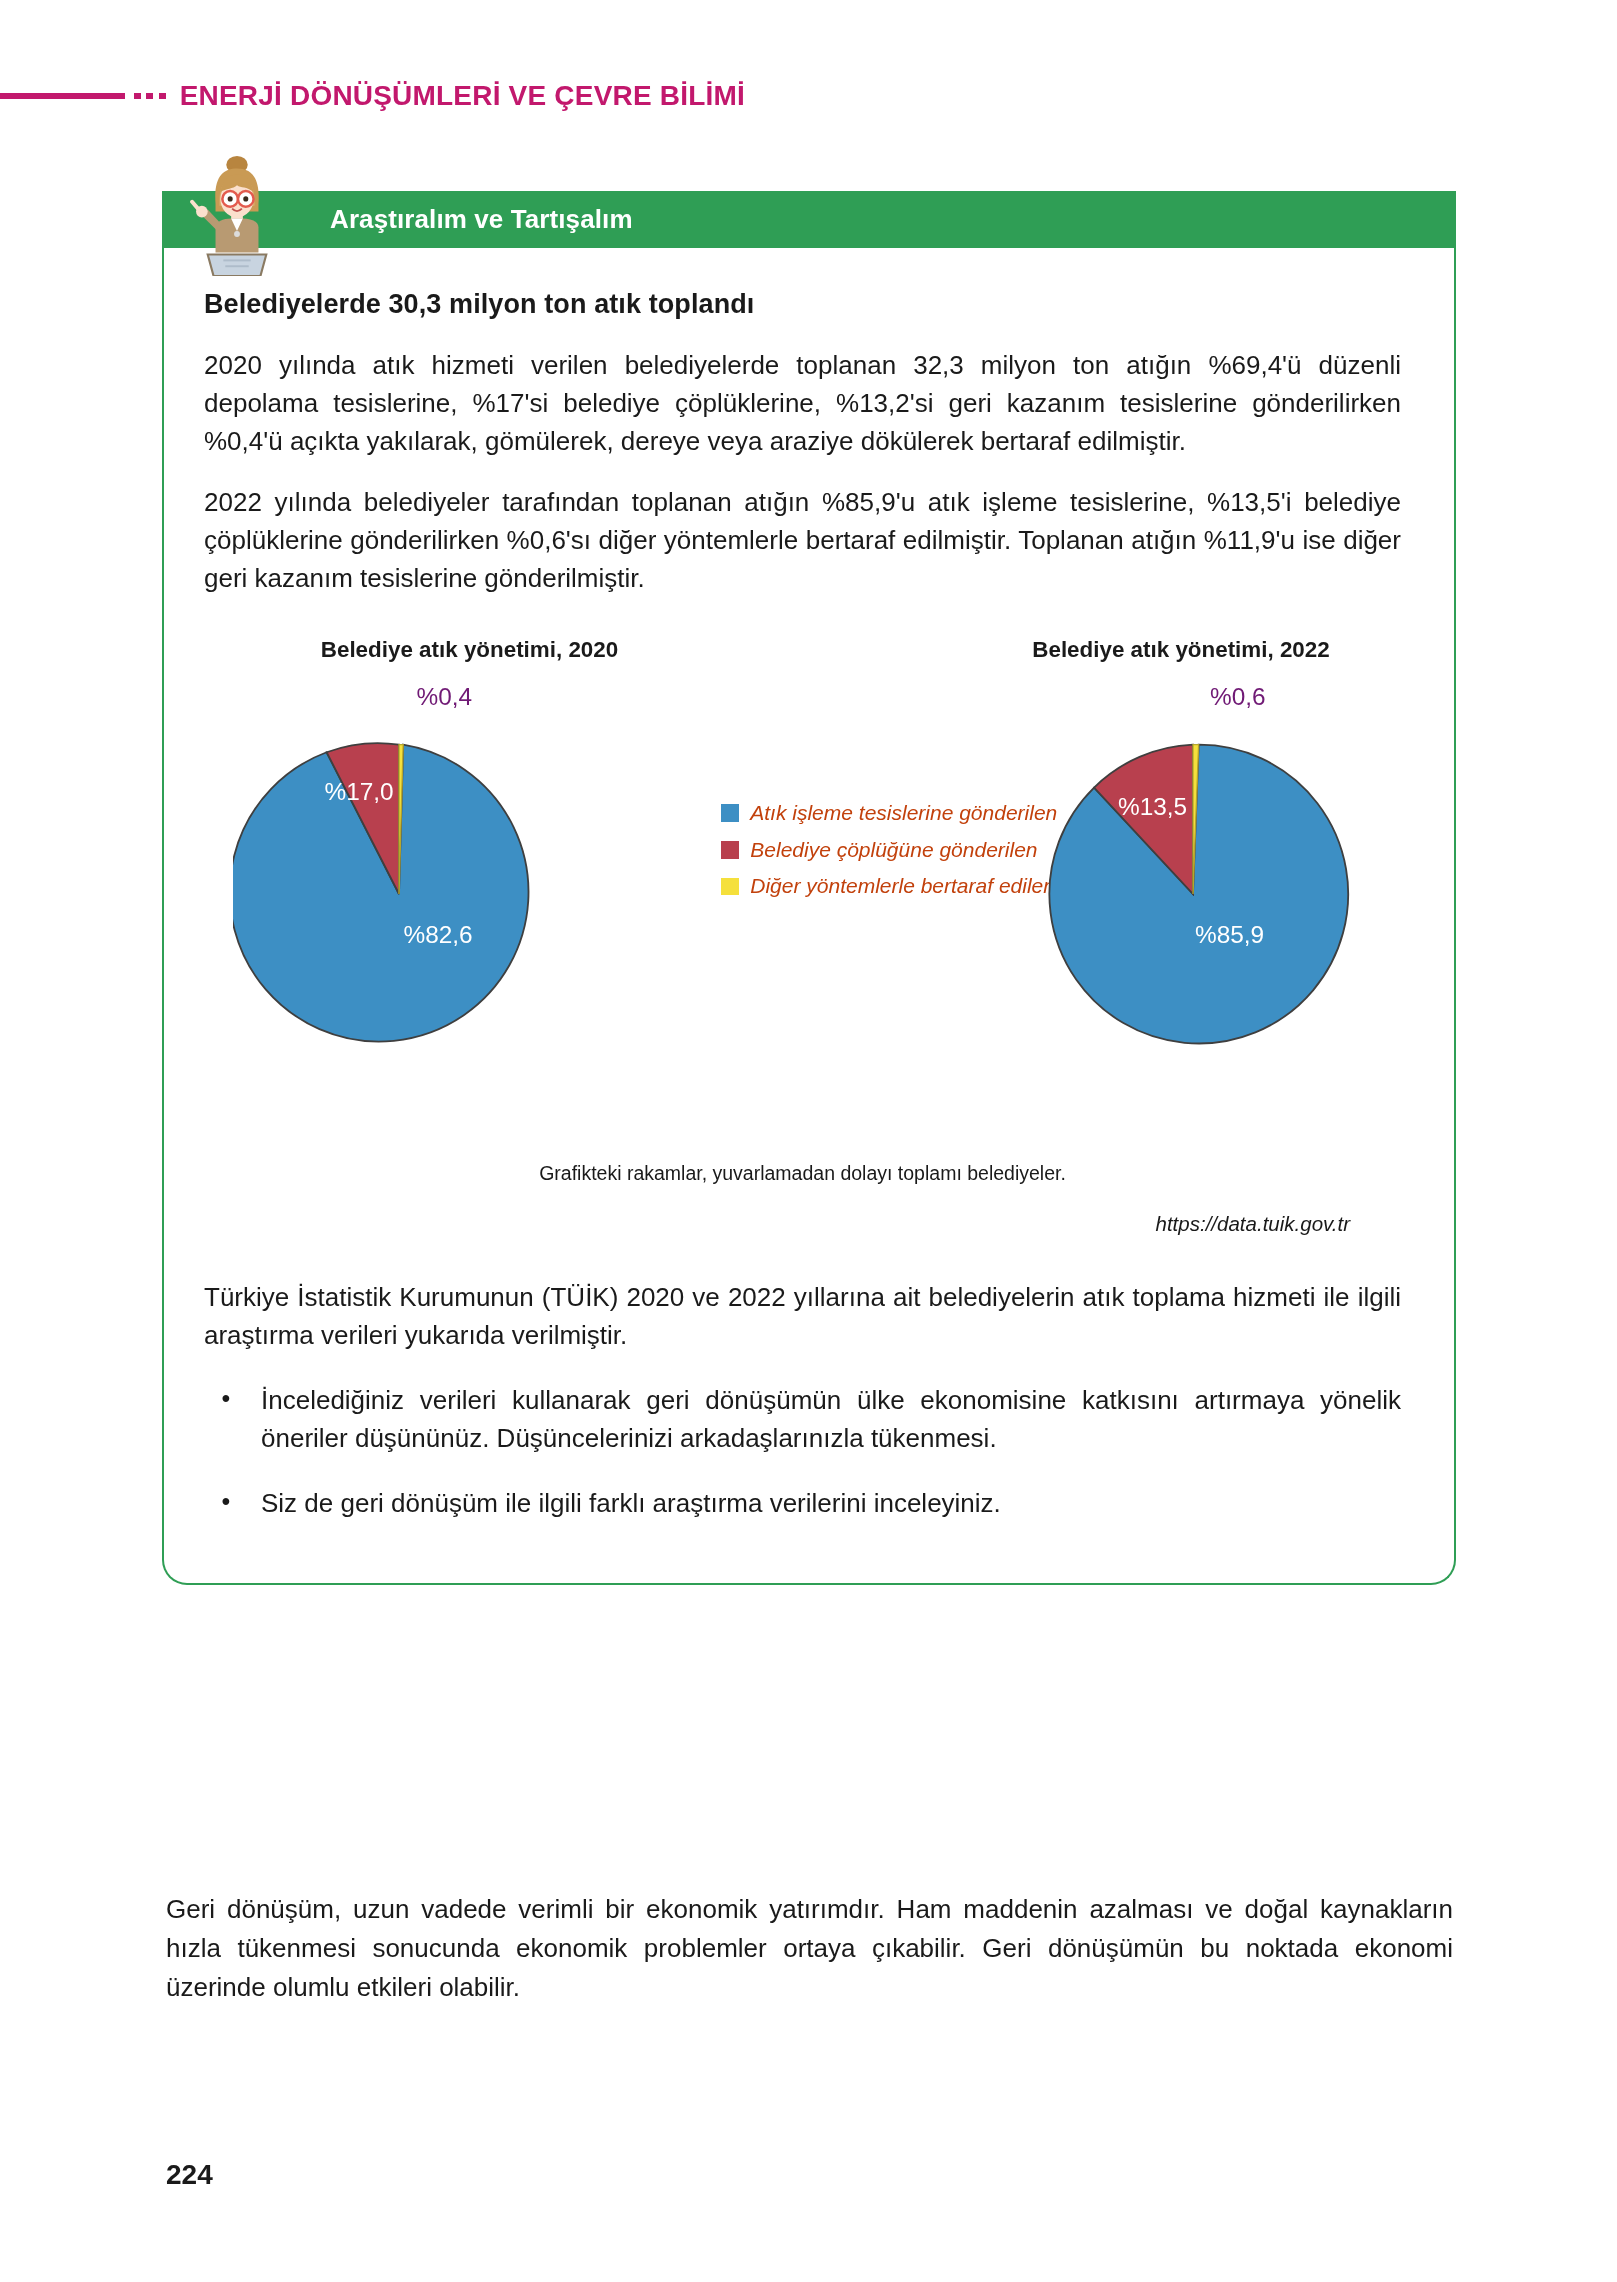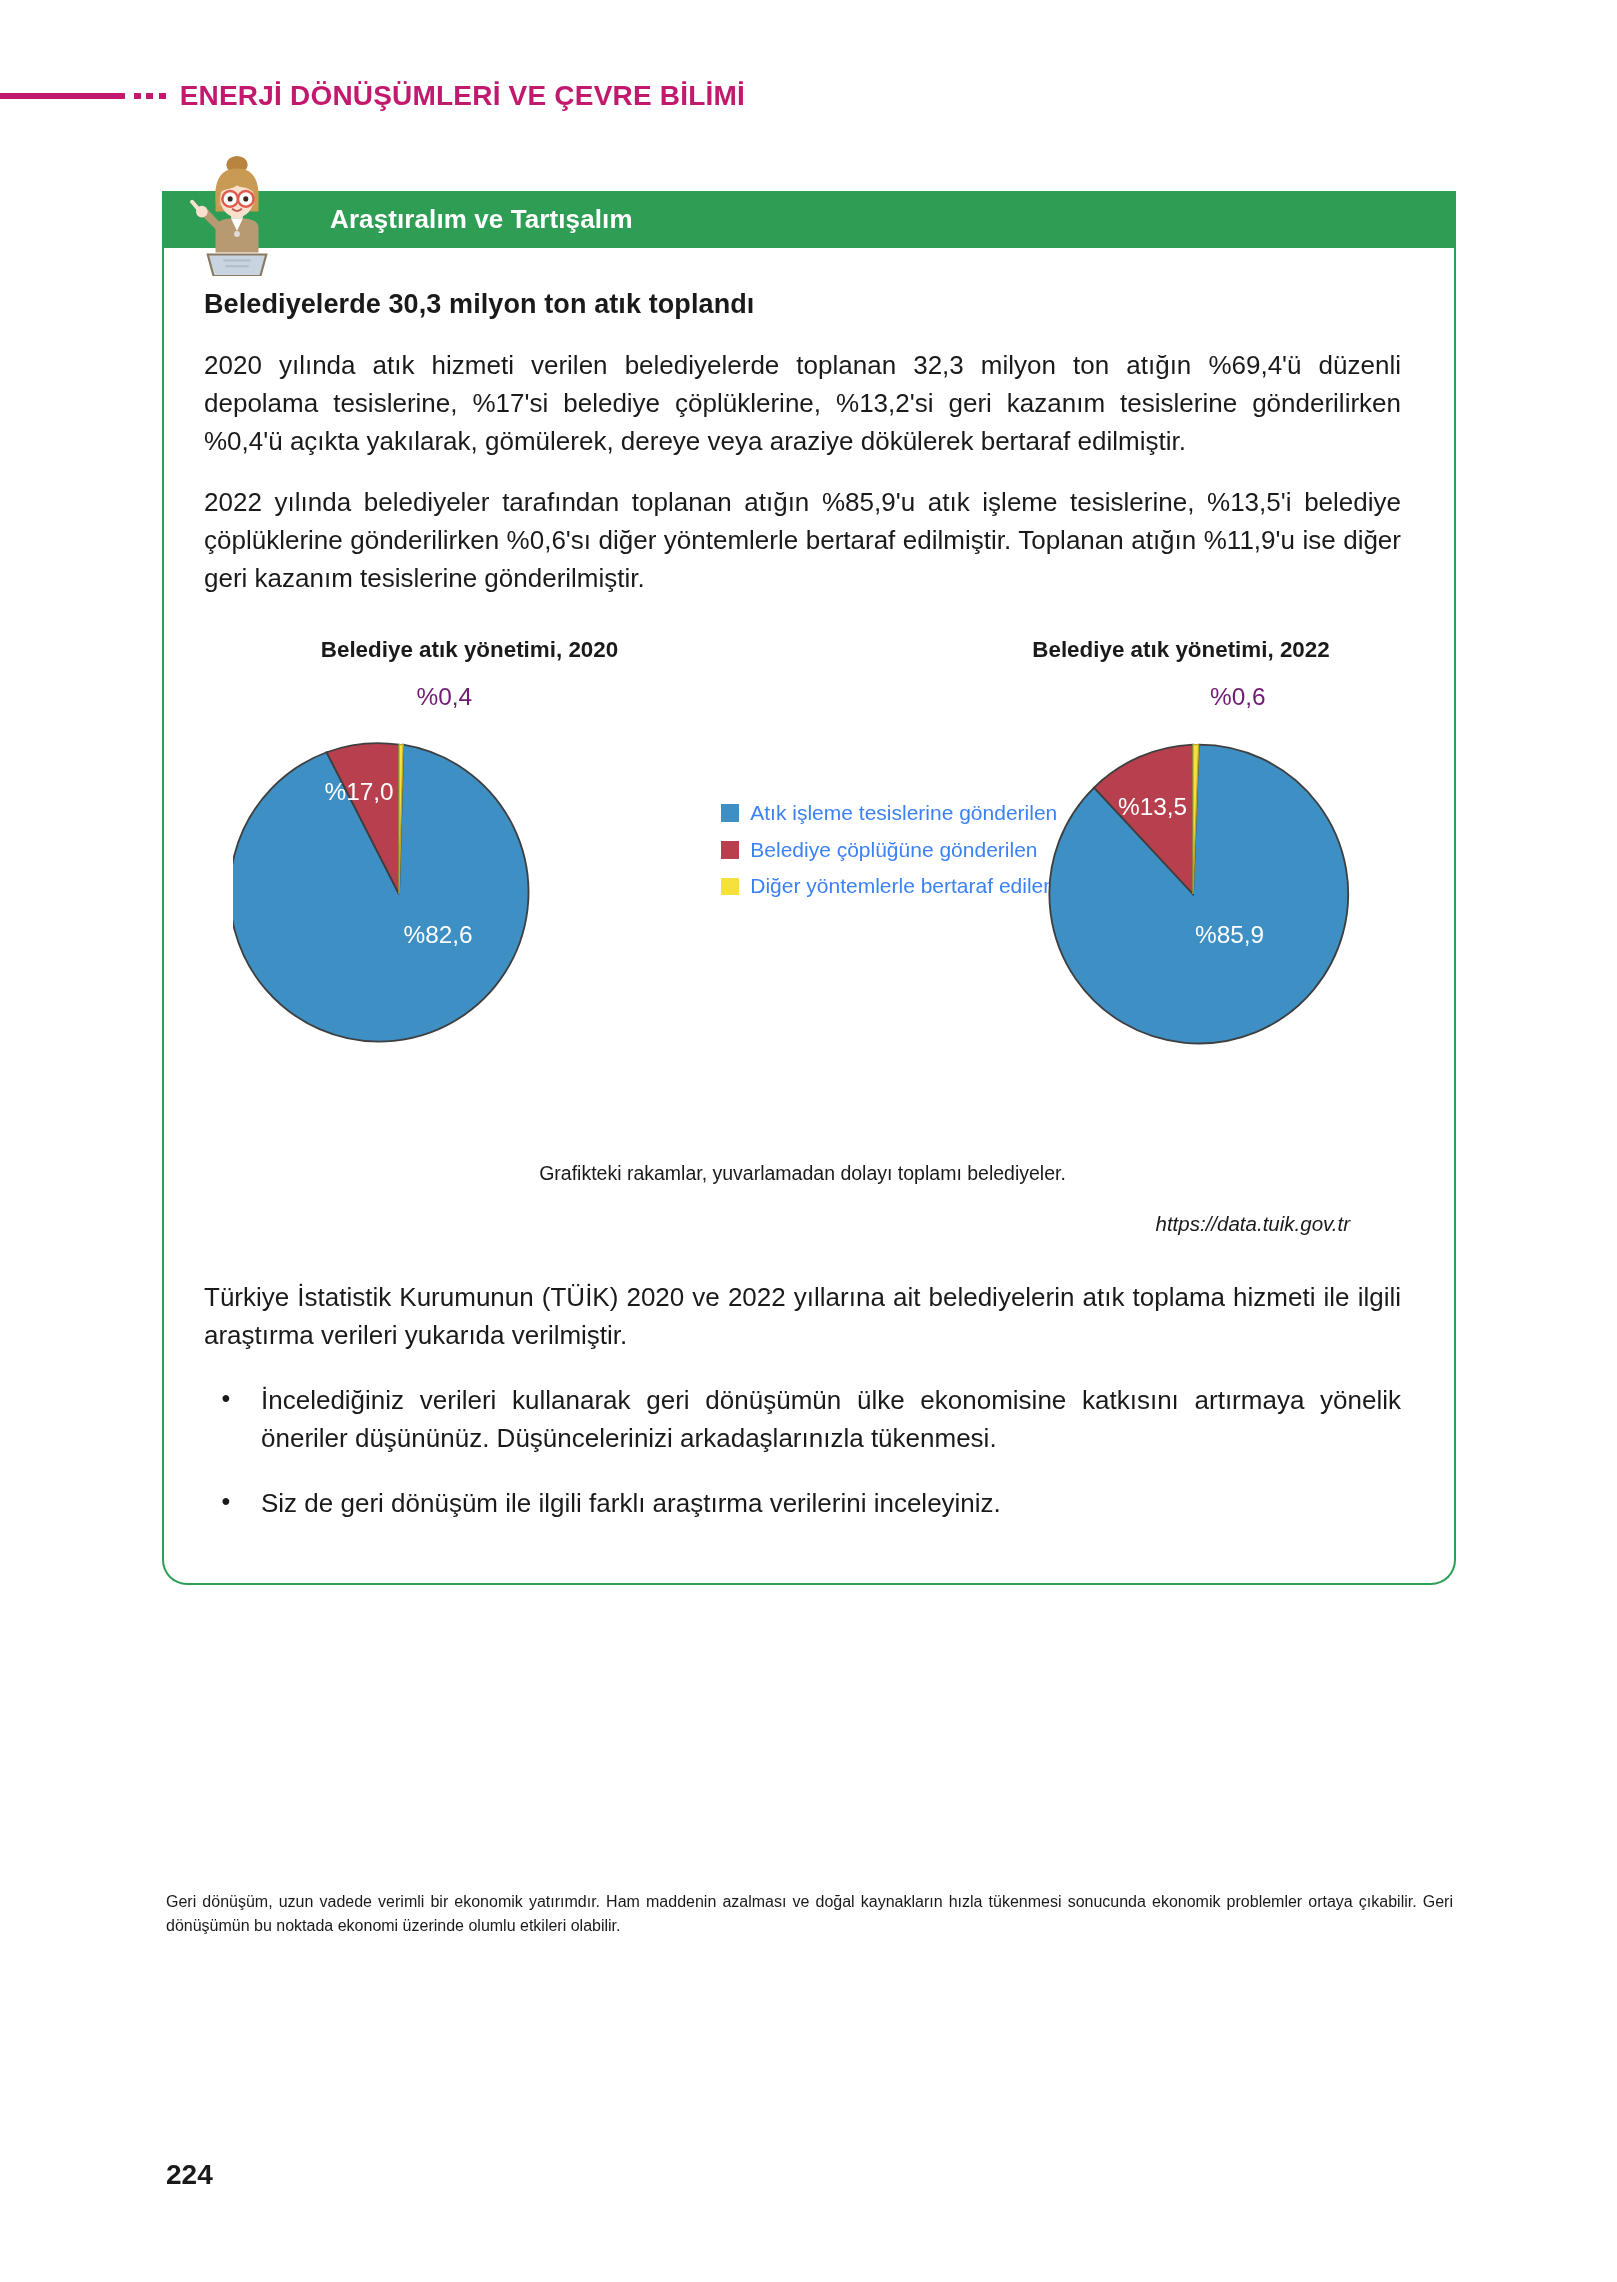--- a/index.html
+++ b/index.html
@@ -174,22 +174,23 @@
     margin-bottom: 12.7px;
   }
   .legend-swatch {
     width: 17.6px;
     height: 17.6px;
     margin-right: 11.7px;
     flex: 0 0 auto;
   }
   .legend-text {
     font-size: 21px;
-    color: #3b82f6;
-    white-space: nowrap;
+    color: #c2410c;
+    white-space: nowrap;
+    font-style: italic;
   }
 
   
   .chart-footnote {
     text-align: center;
     font-size: 19.5px;
     color: #1a1a1a;
     margin-top: 7.8px;
   }
   .chart-source {
@@ -231,21 +232,21 @@
     font-size: 25px;
     color: #1a1a1a;
   }
 
   
   .closing-par {
     position: absolute;
     left: 166px;
     top: 1890px;
     width: 1287px;
-    font-size: 16px;
+    font-size: 26px;
     line-height: 1.5;
     color: #1a1a1a;
     text-align: justify;
   }
 
   .page-number {
     position: absolute;
     left: 166px;
     top: 2159px;
     font-size: 28px;

